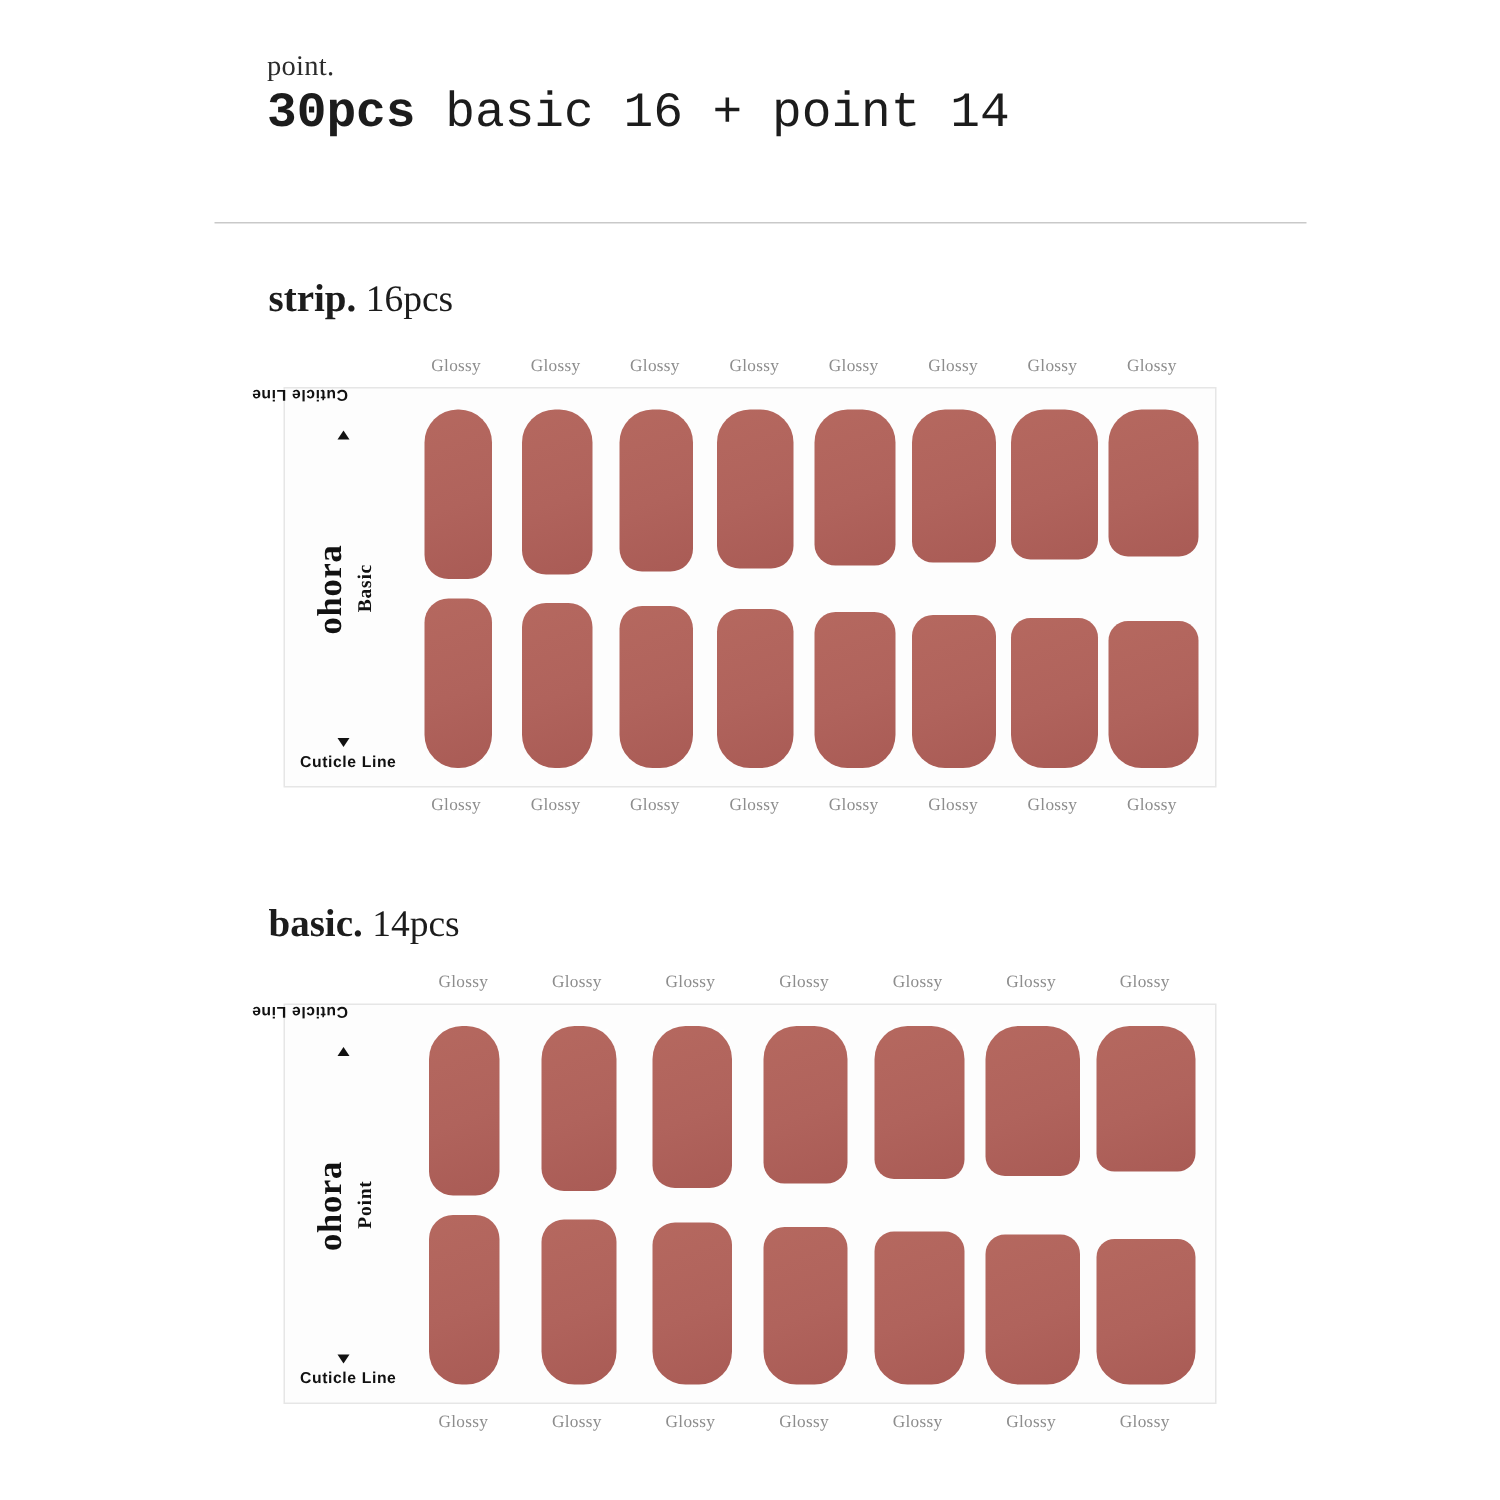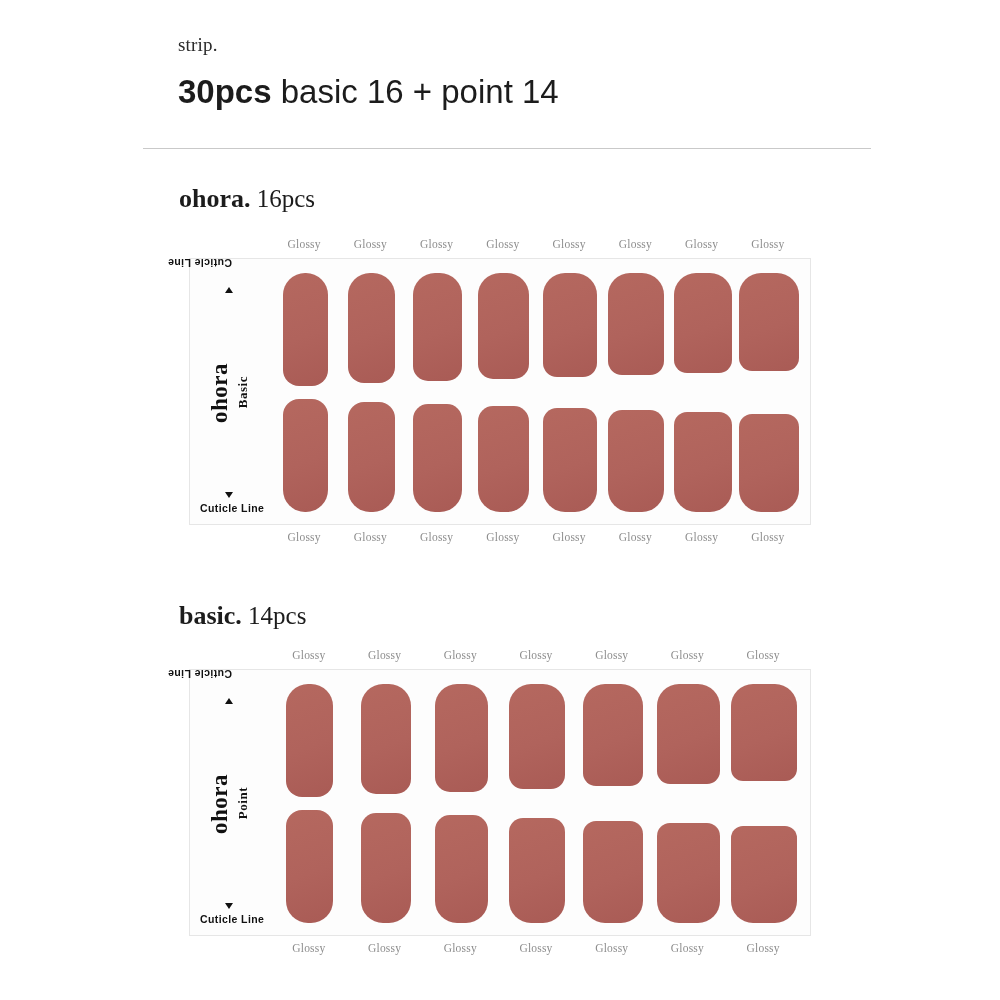--- a/index.html
+++ b/index.html
@@ -27,22 +27,21 @@
     width: 700px;
   }
   .header .eyebrow {
     font-family: "Liberation Serif", serif;
     font-size: 19px;
     color: #2b2b2b;
     letter-spacing: 0.2px;
     line-height: 1.2;
   }
   .header .title {
-    margin-top: 16px;
-    font-family: Liberation Sans, sans-serif;
+    font-family: Liberation Mono, monospace;
     font-size: 33px;
     color: #1c1c1c;
     line-height: 1.15;
     white-space: nowrap;
   }
   .header .title .count {
     font-weight: bold;
   }
   .divider {
     position: absolute;
@@ -205,27 +204,27 @@
     border-radius: 50%;
     background: rgba(255,255,255,0.55);
   }
 </style>
 </head>
 <body>
 
 <div class="page">
 
   <div class="header">
-    <div class="eyebrow">strip.</div>
+    <div class="eyebrow">point.</div>
     <div class="title"><span class="count">30pcs</span><span class="rest"> basic 16 + point 14</span></div>
   </div>
   <div class="divider"></div>
 
   <div class="section-heading" id="basic-heading">
-    <span class="name">ohora.</span>
+    <span class="name">strip.</span>
     <span class="pcs">16pcs</span>
   </div>
 
   <div class="sheet-block" id="basic-block">
     <div class="glossy-row top" id="basic-glossy-top">
         <div class="glossy-label" style="left: 115.125px;">Glossy</div>
         <div class="glossy-label" style="left: 181.375px;">Glossy</div>
         <div class="glossy-label" style="left: 247.625px;">Glossy</div>
         <div class="glossy-label" style="left: 313.875px;">Glossy</div>
         <div class="glossy-label" style="left: 380.125px;">Glossy</div>

